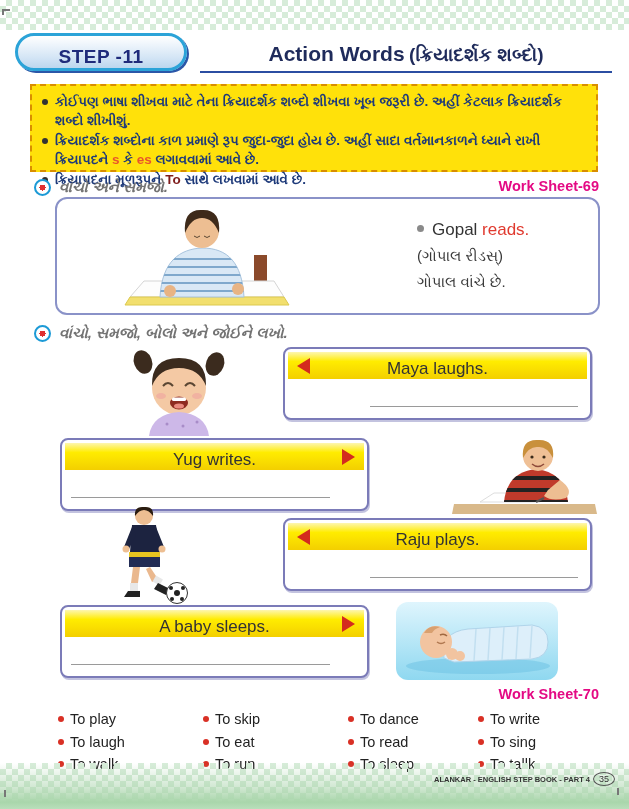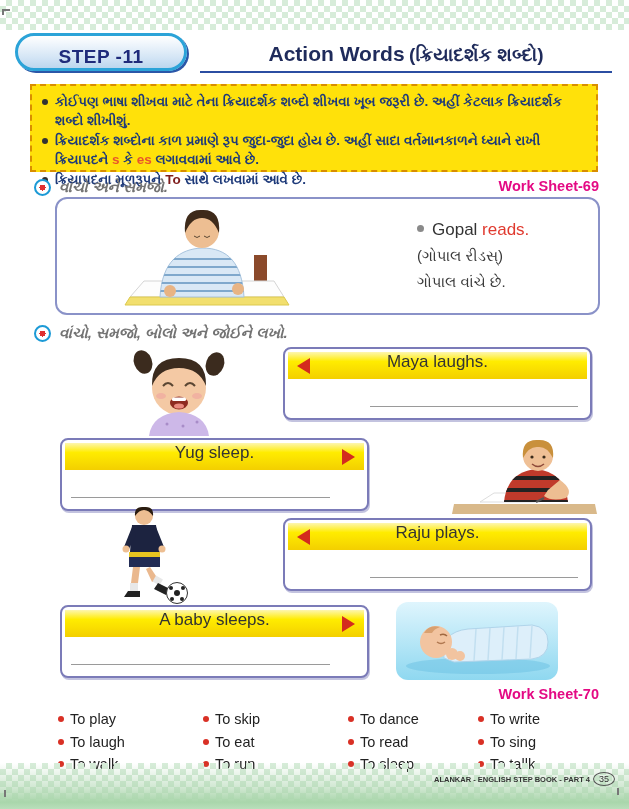--- a/index.html
+++ b/index.html
@@ -44,21 +44,21 @@
   .gopal-text{position:absolute;left:360px;top:18px;line-height:26px;}
   .gopal-line1{font-size:17px;color:#333;}
   .gopal-line1 .dot{display:inline-block;width:7px;height:7px;border-radius:50%;background:#8a8a8a;margin-right:8px;vertical-align:3px;}
   .gopal-verb{color:#e03a2f;}
   .gopal-line2,.gopal-line3{font-size:15px;color:#3a3a3a;}
 
   
   .abox{position:absolute;width:309px;height:73px;border:2px solid #7b7bb8;border-radius:8px;
         box-sizing:border-box;background:#fff;box-shadow:1px 2px 0 rgba(123,123,184,.45);}
   .banner{position:absolute;left:3px;right:3px;top:3px;height:27px;
-          background:linear-gradient(#fdf6b0,#ffec00 35%,#f3cf00);display:flex;align-items:flex-start;justify-content:center;}
+          background:linear-gradient(#fdf6b0,#ffec00 35%,#f3cf00);display:flex;align-items:flex-end;justify-content:center;}
   .banner .lbl{font-size:17px;color:#333;}
   .tri{position:absolute;width:0;height:0;border-top:8px solid transparent;border-bottom:8px solid transparent;top:50%;margin-top:-8px;}
   .tri-left{left:9px;border-right:13px solid #d42b1e;}
   .tri-right{right:9px;border-left:13px solid #d42b1e;}
   .write-line{position:absolute;bottom:11px;height:0;border-bottom:1.5px solid #9a9a9a;}
 
   .fig{position:absolute;}
 
   
   .word-grid{position:absolute;left:58px;top:711px;width:540px;display:grid;
@@ -166,21 +166,21 @@
   <div class="abox" style="left:283px;top:347px;">
     <div class="banner">
       <span class="tri tri-left"></span>
       <span class="lbl">Maya laughs.</span>
     </div>
     <div class="write-line" style="left:28%;right:4%;"></div>
   </div>
 
   <div class="abox" style="left:60px;top:438px;">
     <div class="banner">
-      <span class="lbl">Yug sleep.</span>
+      <span class="lbl">Yug writes.</span>
       <span class="tri tri-right"></span>
     </div>
     <div class="write-line" style="left:3%;right:12%;"></div>
   </div>
   <svg class="fig" style="left:452px;top:436px;" width="145" height="78" viewBox="0 0 145 78">
     <polygon points="2,68 143,68 145,78 0,78" fill="#d9b98a"></polygon>
     <polygon points="28,66 88,66 98,57 42,57" fill="#ffffff" stroke="#ddd"></polygon>
     <defs>
         <clipPath id="torso2">
           <path d="M52,66 Q55,36 84,33 Q113,36 116,66 Z"></path>

